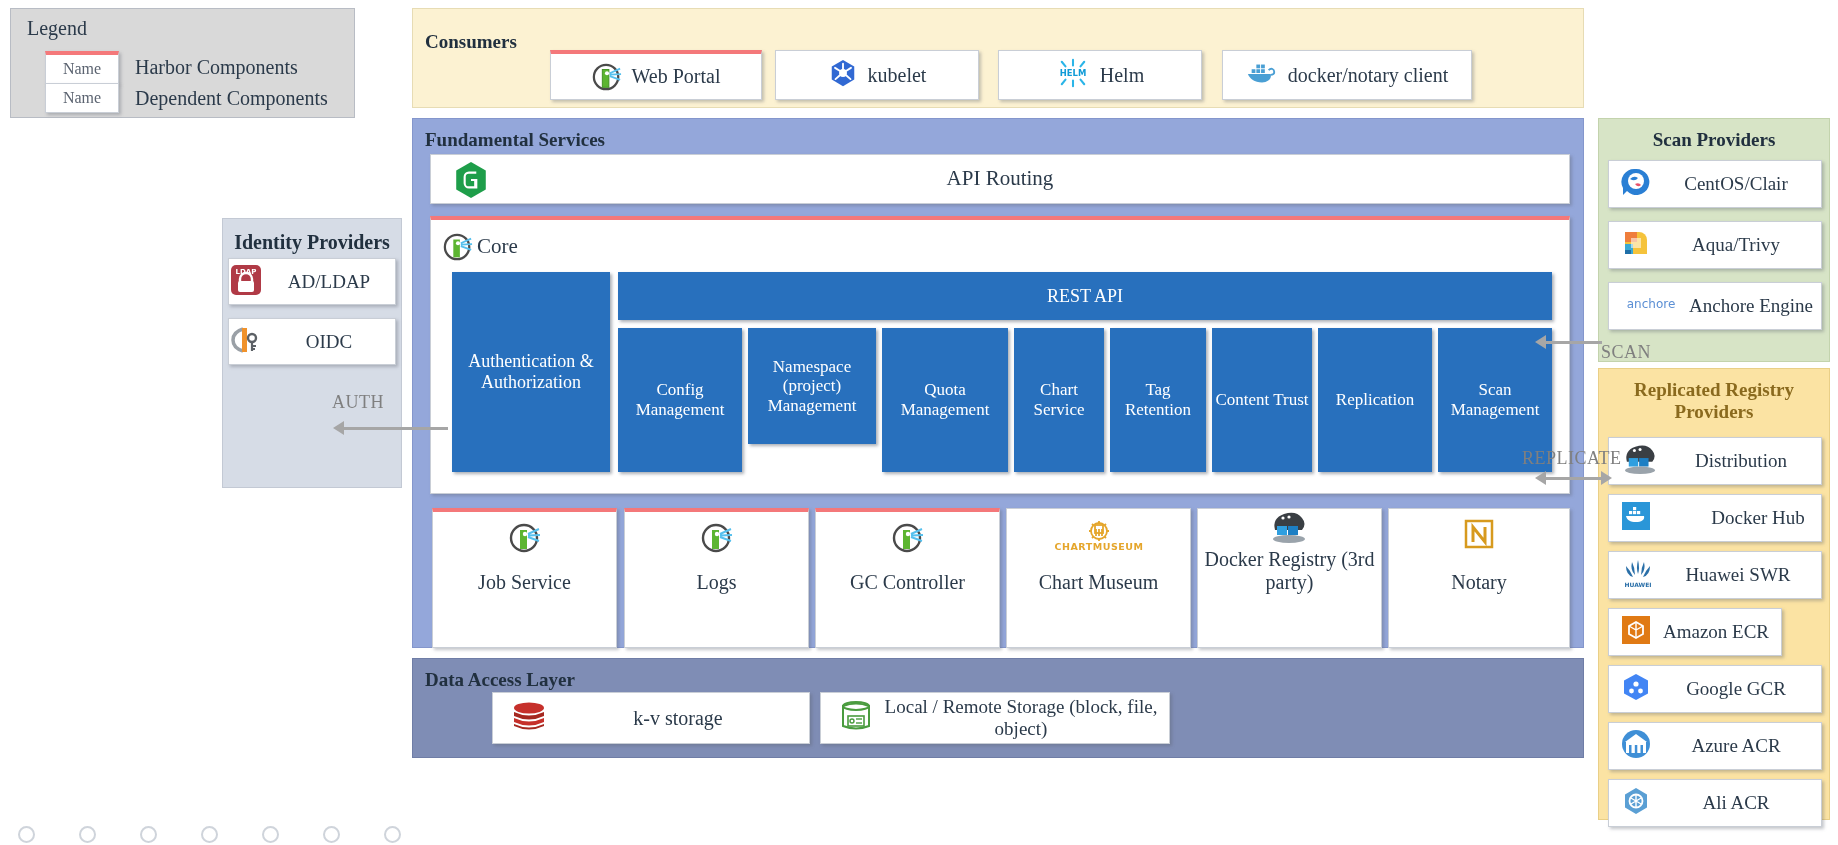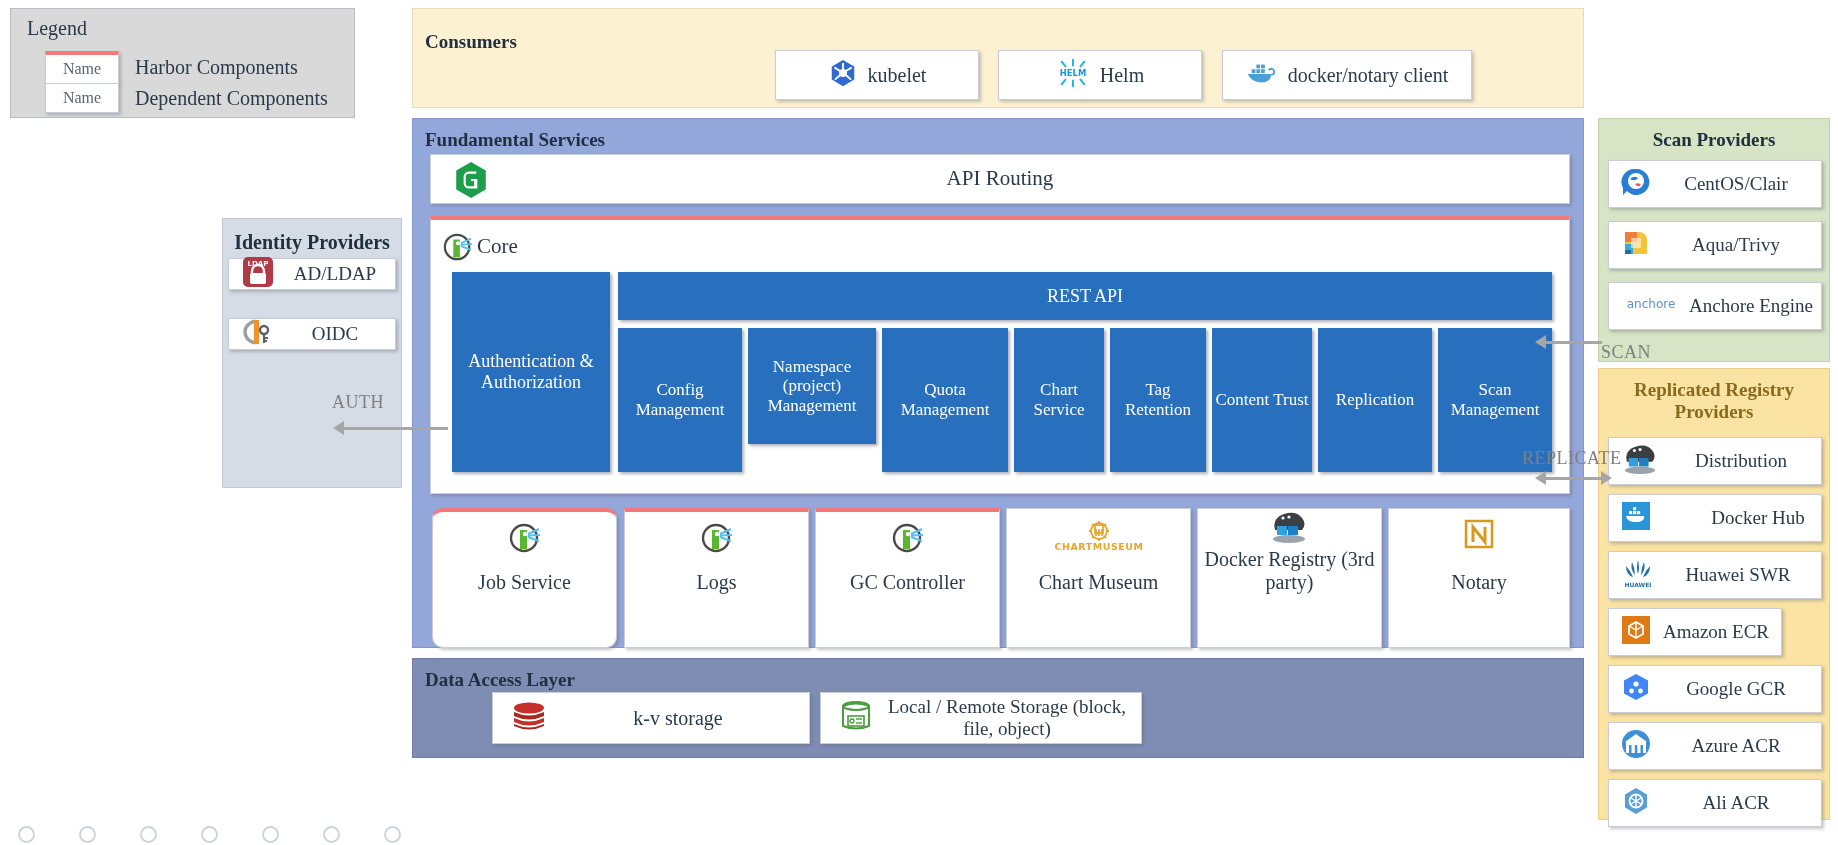--- a/index.html
+++ b/index.html
@@ -59,21 +59,21 @@
   
   #dal{left:412px;top:658px;width:1172px;height:100px;background:#7f8db5;border:1px solid #6f7da6;}
   #dal .band-title{position:absolute;left:12px;top:10px;font-weight:bold;font-size:19px;color:#21303f;}
   .dal-card{height:52px;display:flex;align-items:center;justify-content:flex-start;padding-left:18px;}
   .dal-card .lbl{flex:1;text-align:center;font-size:20px;}
 
   
   #identity{left:222px;top:218px;width:180px;height:270px;background:#d6dce6;border:1px solid #c3c9d4;}
   #identity .panel-title{position:absolute;left:0;top:12px;width:100%;text-align:center;
       font-weight:bold;font-size:20px;color:#21303f;}
-  .idp-card{height:32px;display:flex;align-items:center;padding-left:12px;}
+  .idp-card{height:47px;display:flex;align-items:center;}
   .idp-card .lbl{flex:1;text-align:center;font-size:19px;}
 
   
   #scan{left:1598px;top:118px;width:232px;height:244px;background:#d7e4c6;border:1px solid #c3d3ad;}
   #scan .panel-title{position:absolute;left:0;top:10px;width:100%;text-align:center;
       font-weight:bold;font-size:19px;color:#21303f;}
   .prov-card{height:48px;display:flex;align-items:center;padding-left:12px;}
   .prov-card .lbl{flex:1;text-align:center;font-size:19px;line-height:1.08;}
 
   
@@ -108,20 +108,32 @@
     <div class="legend-row" style="left:34px;top:74px;">
       <div class="legend-chip">Name</div>
       <div class="legend-text">Dependent Components</div>
     </div>
   </div>
 
   <div class="abs" id="consumers">
     <div class="band-title">Consumers</div>
   </div>
 
+  <div class="abs card harbor consumer-card" style="left:550px;top:50px;width:212px;">
+    <span class="ico harbor-ico" style="margin-right:10px;">
+      <svg width="30" height="30" viewBox="0 0 32 32">
+        <circle cx="15" cy="16" r="13" fill="none" stroke="#4a4a4a" stroke-width="2.4"></circle>
+        <rect x="11" y="8" width="7" height="19" fill="#5cb531"></rect>
+        <rect x="11" y="8" width="7" height="19" fill="none" stroke="#3f8f22" stroke-width="1"></rect>
+        <circle cx="16" cy="12" r="2.2" fill="#ffffff"></circle>
+        <path d="M19 12 L30 7 M19 13.5 L31 13 M19 15 L30 19" stroke="#55c0ee" stroke-width="2" fill="none"></path>
+      </svg>
+    </span>
+    <span class="lbl" style="font-size:20px;">Web Portal</span>
+  </div>
 
   <div class="abs card consumer-card" style="left:775px;top:50px;width:204px;">
     <span class="ico" style="margin-right:10px;">
       <svg width="30" height="30" viewBox="0 0 32 32">
         <polygon points="16,2 28,9 28,23 16,30 4,23 4,9" fill="#3169d3"></polygon>
         <circle cx="16" cy="16" r="4.2" fill="#ffffff"></circle>
         <g stroke="#ffffff" stroke-width="2" stroke-linecap="round">
           <line x1="16" y1="12" x2="16" y2="6"></line>
           <line x1="19.6" y1="13.6" x2="24.5" y2="10.5"></line>
           <line x1="19.6" y1="18.6" x2="24" y2="22.5"></line>
@@ -214,21 +226,21 @@
   <div class="abs blue mod" style="left:1212px;top:328px;width:100px;height:144px;">
     <span class="lbl">Content Trust</span>
     </div>
   <div class="abs blue mod" style="left:1318px;top:328px;width:114px;height:144px;">
     <span class="lbl">Replication</span>
     </div>
   <div class="abs blue mod" style="left:1438px;top:328px;width:114px;height:144px;">
     <span class="lbl">Scan Management</span>
     </div>
 
-  <div class="abs card harbor svc" style="left:432px;top:508px;width:185px;border-radius:11px;">
+  <div class="abs card harbor svc" style="left:432px;top:508px;width:185px;">
     <span class="ico svc-icon">
       <svg width="32" height="32" viewBox="0 0 32 32">
           <circle cx="15" cy="16" r="13" fill="none" stroke="#4a4a4a" stroke-width="2.4"></circle>
           <rect x="11" y="8" width="7" height="19" fill="#5cb531"></rect>
           <circle cx="16" cy="12" r="2.2" fill="#fff"></circle>
           <path d="M19 12 L30 7 M19 13.5 L31 13 M19 15 L30 19" stroke="#55c0ee" stroke-width="2" fill="none"></path>
         </svg>
     </span>
     <span class="lbl">Job Service</span>
   </div>
@@ -314,21 +326,21 @@
       <svg width="36" height="30" viewBox="0 0 36 30">
         <ellipse cx="18" cy="7" rx="15" ry="5.5" fill="#c6302b"></ellipse>
         <path d="M3 11 q15 7 30 0 v4 q-15 7 -30 0 z" fill="#a52820"></path>
         <path d="M3 17 q15 7 30 0 v4 q-15 7 -30 0 z" fill="#c6302b"></path>
         <path d="M3 23 q15 7 30 0 v2 q-15 7 -30 0 z" fill="#a52820"></path>
       </svg>
     </span>
     <span class="lbl">k-v storage</span>
   </div>
 
-  <div class="abs card dal-card" style="left:820px;top:692px;width:322px;">
+  <div class="abs card dal-card" style="left:820px;top:692px;width:350px;">
     <span class="ico">
       <svg width="34" height="32" viewBox="0 0 34 32">
         <path d="M4 6 q13 -5 26 0 v20 q-13 5 -26 0 z" fill="none" stroke="#4a9c3f" stroke-width="2"></path>
         <ellipse cx="17" cy="6" rx="13" ry="4" fill="none" stroke="#4a9c3f" stroke-width="2"></ellipse>
         <rect x="9" y="16" width="16" height="10" fill="#ffffff" stroke="#4a9c3f" stroke-width="1.6"></rect>
         <circle cx="13" cy="21" r="2" fill="none" stroke="#4a9c3f" stroke-width="1.4"></circle>
         <line x1="17" y1="19" x2="23" y2="19" stroke="#4a9c3f" stroke-width="1.4"></line>
         <line x1="17" y1="23" x2="23" y2="23" stroke="#4a9c3f" stroke-width="1.4"></line>
       </svg>
     </span>

